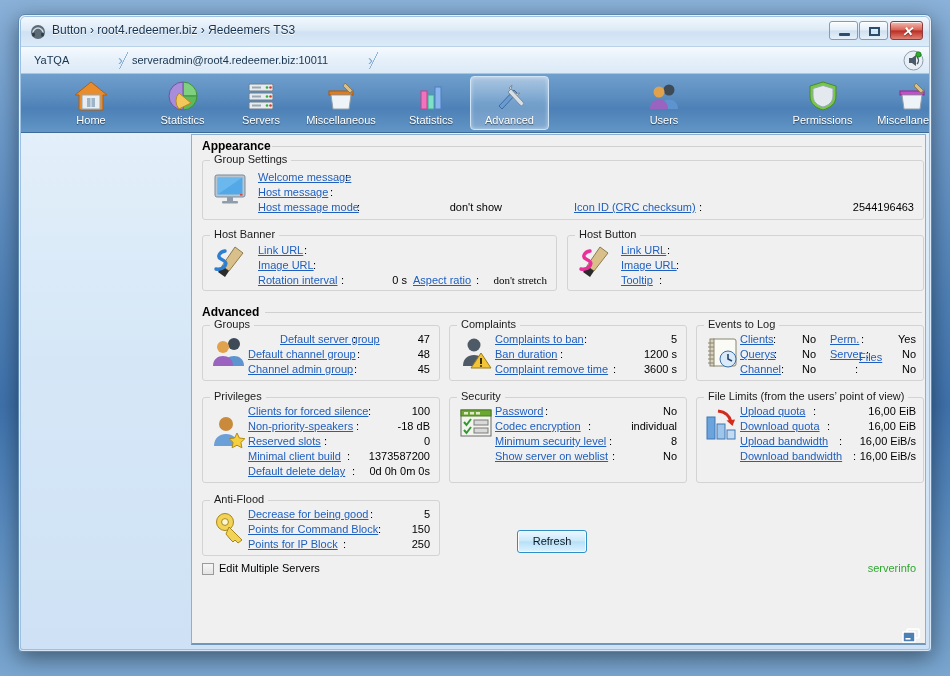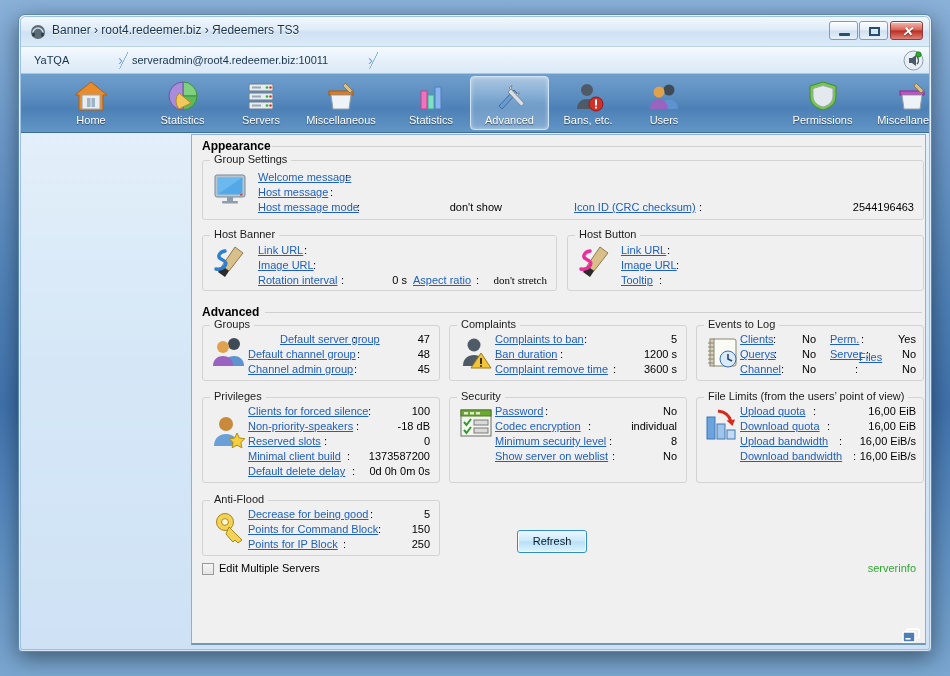--- a/index.html
+++ b/index.html
@@ -180,21 +180,21 @@
 
   <div id="titlebar">
     <span id="title-icon">
       <svg width="16" height="16" viewBox="0 0 16 16">
         <circle cx="8" cy="8" r="7" fill="#5b6a77"></circle>
         <path d="M3 9a5 5 0 0 1 10 0" stroke="#cfd9e2" stroke-width="1.6" fill="none"></path>
         <rect x="2.2" y="8.4" width="2.6" height="4" rx="1" fill="#2e3b47"></rect>
         <rect x="11.2" y="8.4" width="2.6" height="4" rx="1" fill="#2e3b47"></rect>
       </svg>
     </span>
-    <span id="title-text">Banner › root4.redeemer.biz › Яedeemers TS3</span>
+    <span id="title-text">Button › root4.redeemer.biz › Яedeemers TS3</span>
     <div class="wbtn" id="btn-min">
           <i></i>
         </div>
     <div class="wbtn" id="btn-max">
           <i></i>
         </div>
     <div class="wbtn" id="btn-close">
       <i>✕</i>
     </div>
   </div>
@@ -297,32 +297,20 @@
       <div class="tbicon">
         <svg width="36" height="34" viewBox="0 0 36 34">
           <path d="M7 27 L22 11 L25 14 L10 30 Z" fill="#6b9bd2" stroke="#3d6b9d"></path>
           <path d="M20 6 a6 6 0 0 0 8 8 l-3 3 -8-8 z" fill="#c9d2da" stroke="#7f8c98"></path>
           <path d="M28 26 L16 13 l3-3 12 13 a2 2 0 0 1 -3 3 z" fill="#d6dee6" stroke="#7f8c98"></path>
         </svg>
       </div>
       <div class="tblabel">Advanced</div>
     </div>
 
-    <div class="tbitem" style="left:531px;width:72px">
-      <div class="tbicon">
-        <svg width="36" height="34" viewBox="0 0 36 34">
-          <circle cx="17" cy="11" r="6" fill="#4e5a66"></circle>
-          <path d="M7 30 c0-7 5-10 10-10 s10 3 10 10 z" fill="#4e5a66"></path>
-          <circle cx="26" cy="25" r="7" fill="#d0302a" stroke="#8e1a16"></circle>
-          <rect x="25" y="20.5" width="2" height="6" fill="#fff"></rect>
-              <circle cx="26" cy="28.6" r="1.1" fill="#fff"></circle>
-        </svg>
-      </div>
-      <div class="tblabel">Bans, etc.</div>
-    </div>
 
     <div class="tbitem" style="left:612px;width:62px">
       <div class="tbicon">
         <svg width="36" height="34" viewBox="0 0 36 34">
           <circle cx="23" cy="11" r="5.5" fill="#3e4a56"></circle>
           <path d="M14 30 c0-6.5 4.5-9.5 9-9.5 s9 3 9 9.5 z" fill="#5d93cf"></path>
           <circle cx="13" cy="13" r="5.5" fill="#e0a24d"></circle>
           <path d="M4 30 c0-6.5 4.5-9.5 9-9.5 s9 3 9 9.5 z" fill="#9a63c0"></path>
         </svg>
       </div>

